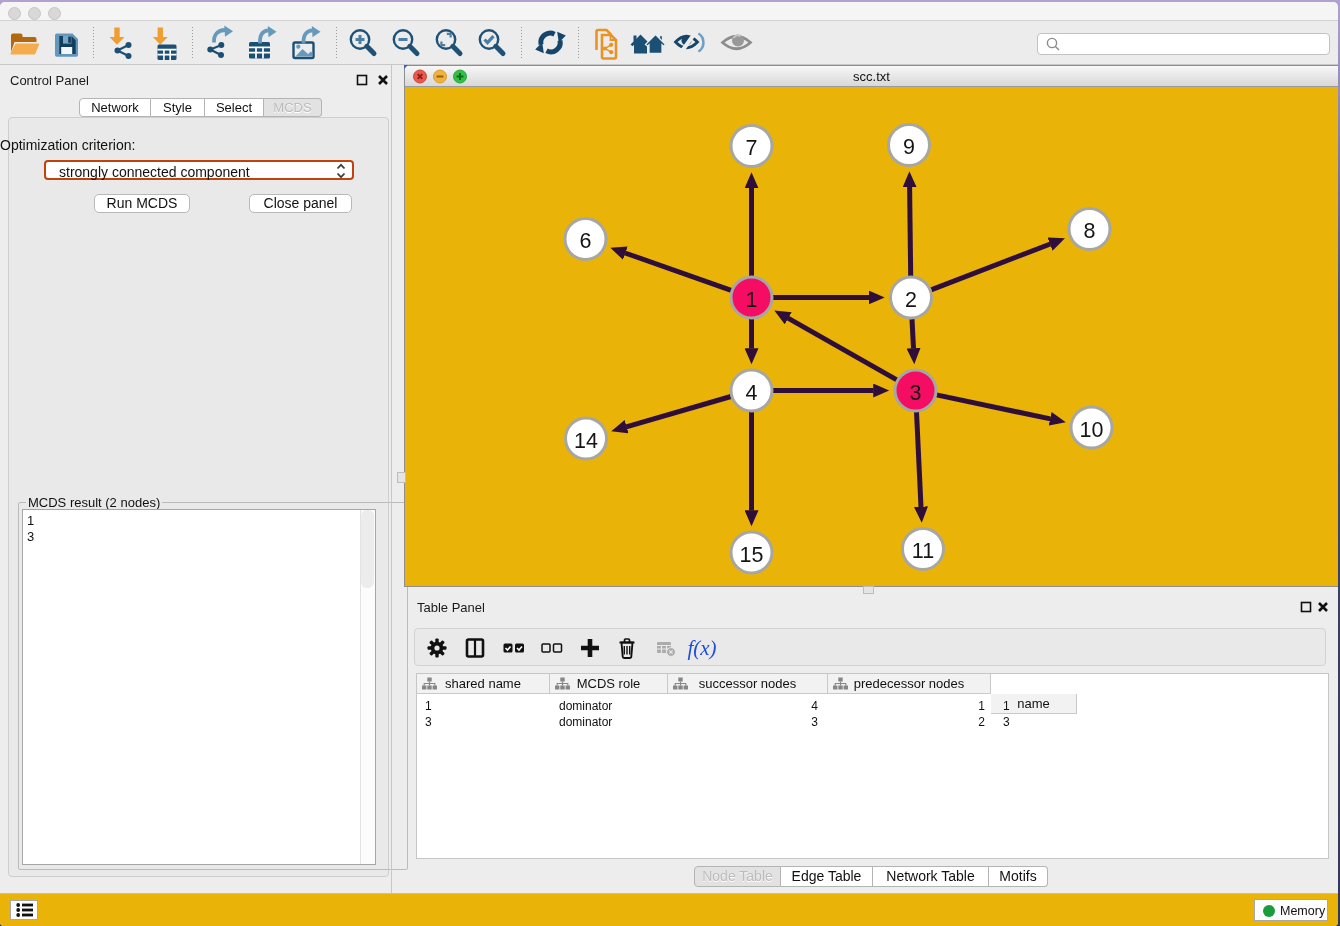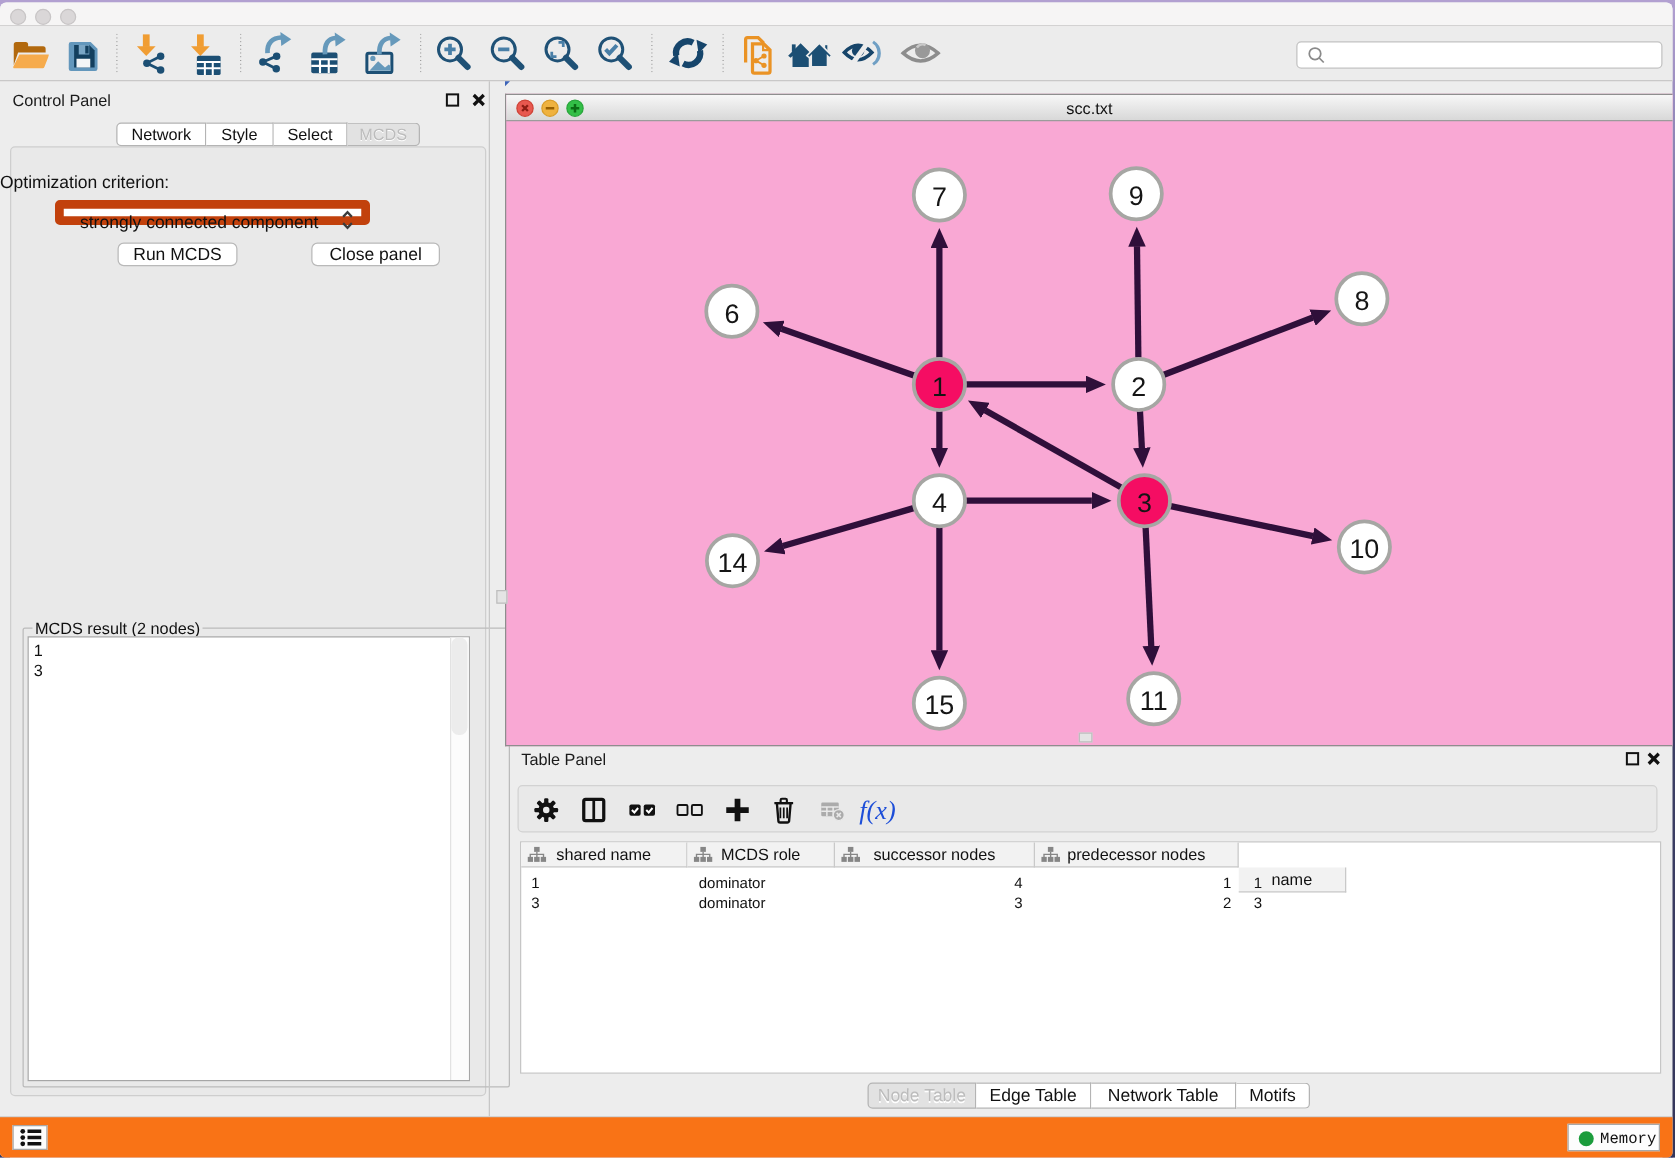--- a/index.html
+++ b/index.html
@@ -20,48 +20,48 @@
 
 #cpanel{position:absolute;left:0;top:65px;width:394px;height:828px;}
 .paneltitle{position:absolute;font-size:13px;color:#1a1a1a;text-align:right;}
 .tabrow{position:absolute;display:flex;}
 .tab{box-sizing:border-box;height:19px;background:#fff;border:1px solid #b4b4b4;border-left:none;font-size:13px;font-weight:400;color:#111;text-align:center;line-height:17px;}
 .tab.first{border-left:1px solid #b4b4b4;border-radius:4px 0 0 4px;}
 .tab.last{border-radius:0 4px 4px 0;}
 .tab.sel{background:#e2e2e2;color:#bcbcbc;text-shadow:0 1px 0 #fff;}
 #cp-content{position:absolute;left:8px;top:52px;width:381px;height:760px;background:#e9e9e9;border:1px solid #cecece;border-radius:4px;box-sizing:border-box;}
 #optlabel{position:absolute;left:0;width:100%;top:72px;text-align:left;font-size:14px;color:#111;}
-#optselect{position:absolute;left:44px;top:95px;width:252px;height:20px;background:#fff;border:7px solid #c2410c;border-radius:4px;box-sizing:border-box;}
+#optselect{position:absolute;left:44px;top:95px;width:310px;height:20px;background:#fff;border:2px solid #c2410c;border-radius:4px;box-sizing:border-box;}
 #optselect span{position:absolute;left:13px;top:2px;font-size:14px;color:#111;}
 .btn{position:absolute;height:19px;background:#fff;border:1px solid #b9b9b9;border-radius:5px;box-sizing:border-box;font-size:14px;color:#111;text-align:center;line-height:17px;}
 #fieldset{position:absolute;left:18px;top:437px;width:390px;height:368px;border:1px solid #bbb;border-radius:2px;box-sizing:border-box;}
 #fieldset legend{position:absolute;left:7px;top:-8px;background:#e9e9e9;padding:0 2px;font-size:13px;color:#111;}
 #mcdsarea{position:absolute;left:3px;top:6px;width:354px;height:356px;background:#fff;border:1px solid #a6a6a6;box-sizing:border-box;}
 #mcdsarea .txt{position:absolute;left:4px;top:3px;font-size:13px;line-height:16px;color:#111;}
 #mcds-sb{position:absolute;right:0;top:0;width:15px;height:100%;background:#fcfcfc;border-left:1px solid #e2e2e2;box-sizing:border-box;}
 #mcds-thumb{position:absolute;right:1px;top:0px;width:13px;height:78px;background:#ececec;border-radius:6px;}
 #cp-scroll{position:absolute;left:391px;top:0px;width:1px;height:828px;background:#c7c7c7;}
 
 .wctl{position:absolute;}
 
-#netwin{position:absolute;left:404px;top:75px;width:934px;height:522px;background:#f9a8d4;border:1px solid #8e8e8e;border-right:none;box-sizing:border-box;}
+#netwin{position:absolute;left:404px;top:65px;width:934px;height:522px;background:#eab308;border:1px solid #8e8e8e;border-right:none;box-sizing:border-box;}
 #nettitle{position:absolute;left:0;top:0;width:100%;height:21px;background:linear-gradient(#f7f7f7,#d8d8d8);border-bottom:1px solid #9b9b9b;box-sizing:border-box;}
 #nettitle .t{position:absolute;left:0;width:100%;top:3px;text-align:center;font-size:13px;font-weight:400;color:#111;}
 #graph{position:absolute;left:0;top:21px;}
 
 #tpanel{position:absolute;left:404px;top:587px;width:934px;height:306px;}
 #ttoolbar{position:absolute;left:10px;top:41px;width:912px;height:38px;background:#e9e9e9;border:1px solid #d2d2d2;border-radius:4px;box-sizing:border-box;}
 .tti{position:absolute;top:0;height:38px;display:flex;align-items:center;justify-content:center;}
 #ttable{position:absolute;left:12px;top:86px;width:911px;height:184px;background:#fff;border:1px solid #c6c6c6;}
 .th{position:absolute;top:0;height:20px;background:#f2f2f2;border-right:1px solid #c9c9c9;border-bottom:1px solid #c9c9c9;box-sizing:border-box;font-size:13px;color:#111;text-align:center;line-height:20px;}
 .td{position:absolute;font-size:12px;color:#111;}
 #ttabs{position:absolute;left:0;top:279px;width:100%;display:flex;justify-content:center;}
 #ttabs .tab{height:21px;font-size:14px;line-height:19px;}
 
-#statusbar{position:absolute;left:0;top:893px;width:1338px;height:33px;background:#f97316;border-top:1px solid #c0c0c0;box-sizing:border-box;border-radius:0 0 4px 4px;font-family:Liberation Mono, monospace;}
+#statusbar{position:absolute;left:0;top:893px;width:1338px;height:33px;background:#eab308;border-top:1px solid #c0c0c0;box-sizing:border-box;border-radius:0 0 4px 4px;}
 #listbtn{position:absolute;left:10px;top:6px;width:28px;height:20px;background:#fdfdfd;border:1px solid #a8a8a8;box-sizing:border-box;}
 #membtn{position:absolute;right:10px;top:5px;width:74px;height:22px;background:#fdfdfd;border:1px solid #a8a8a8;box-sizing:border-box;}
 #membtn .dot{position:absolute;left:8px;top:4.5px;width:12px;height:12px;border-radius:50%;background:#1b9c3c;}
 #membtn .mt{position:absolute;left:25px;top:3.5px;font-size:12.5px;color:#111;}
 .hic{width:15px;height:13px;position:absolute;left:5px;top:3px;}
 #grip1{position:absolute;left:397px;top:472px;width:9px;height:11px;background:#e4e4e4;border:1px solid #bdbdbd;box-sizing:border-box;}
 #grip2{position:absolute;left:863px;top:586px;width:11px;height:8px;background:#e4e4e4;border:1px solid #bdbdbd;box-sizing:border-box;}
 #bluecorner{position:absolute;left:404px;top:65px;width:0;height:0;border-top:4px solid #3c63b8;border-right:4px solid transparent;}
 </style>
 </head>
@@ -200,21 +200,21 @@
   </svg>
 </div>
 <div id="cpanel">
   <div class="paneltitle" style="left:10px;top:8px;">Control Panel</div>
   <svg class="wctl" style="left:356px;top:9px" width="12" height="12" viewBox="0 0 12 12">
         <rect x="1.5" y="1.5" width="9" height="9" fill="none" stroke="#111" stroke-width="1.6"></rect>
       </svg>
   <svg class="wctl" style="left:377px;top:9px" width="12" height="12" viewBox="0 0 12 12">
         <path d="M2 2 L10 10 M10 2 L2 10" stroke="#111" stroke-width="2.6"></path>
       </svg>
-  <div class="tabrow" style="left:93px;top:33px;justify-content:space-between;">
+  <div class="tabrow" style="left:79px;top:33px;justify-content:space-between;">
     <div class="tab first" style="width:72px">Network</div>
     <div class="tab" style="width:54px">Style</div>
     <div class="tab" style="width:59px">Select</div>
     <div class="tab last sel" style="width:58px">MCDS</div>
   </div>
   <div id="cp-content"></div>
   <div id="optlabel">Optimization criterion:</div>
   <div id="optselect">
         <span>strongly connected component</span>
     <svg width="12" height="16" style="position:absolute;right:5px;top:1px" viewBox="0 0 12 16">

